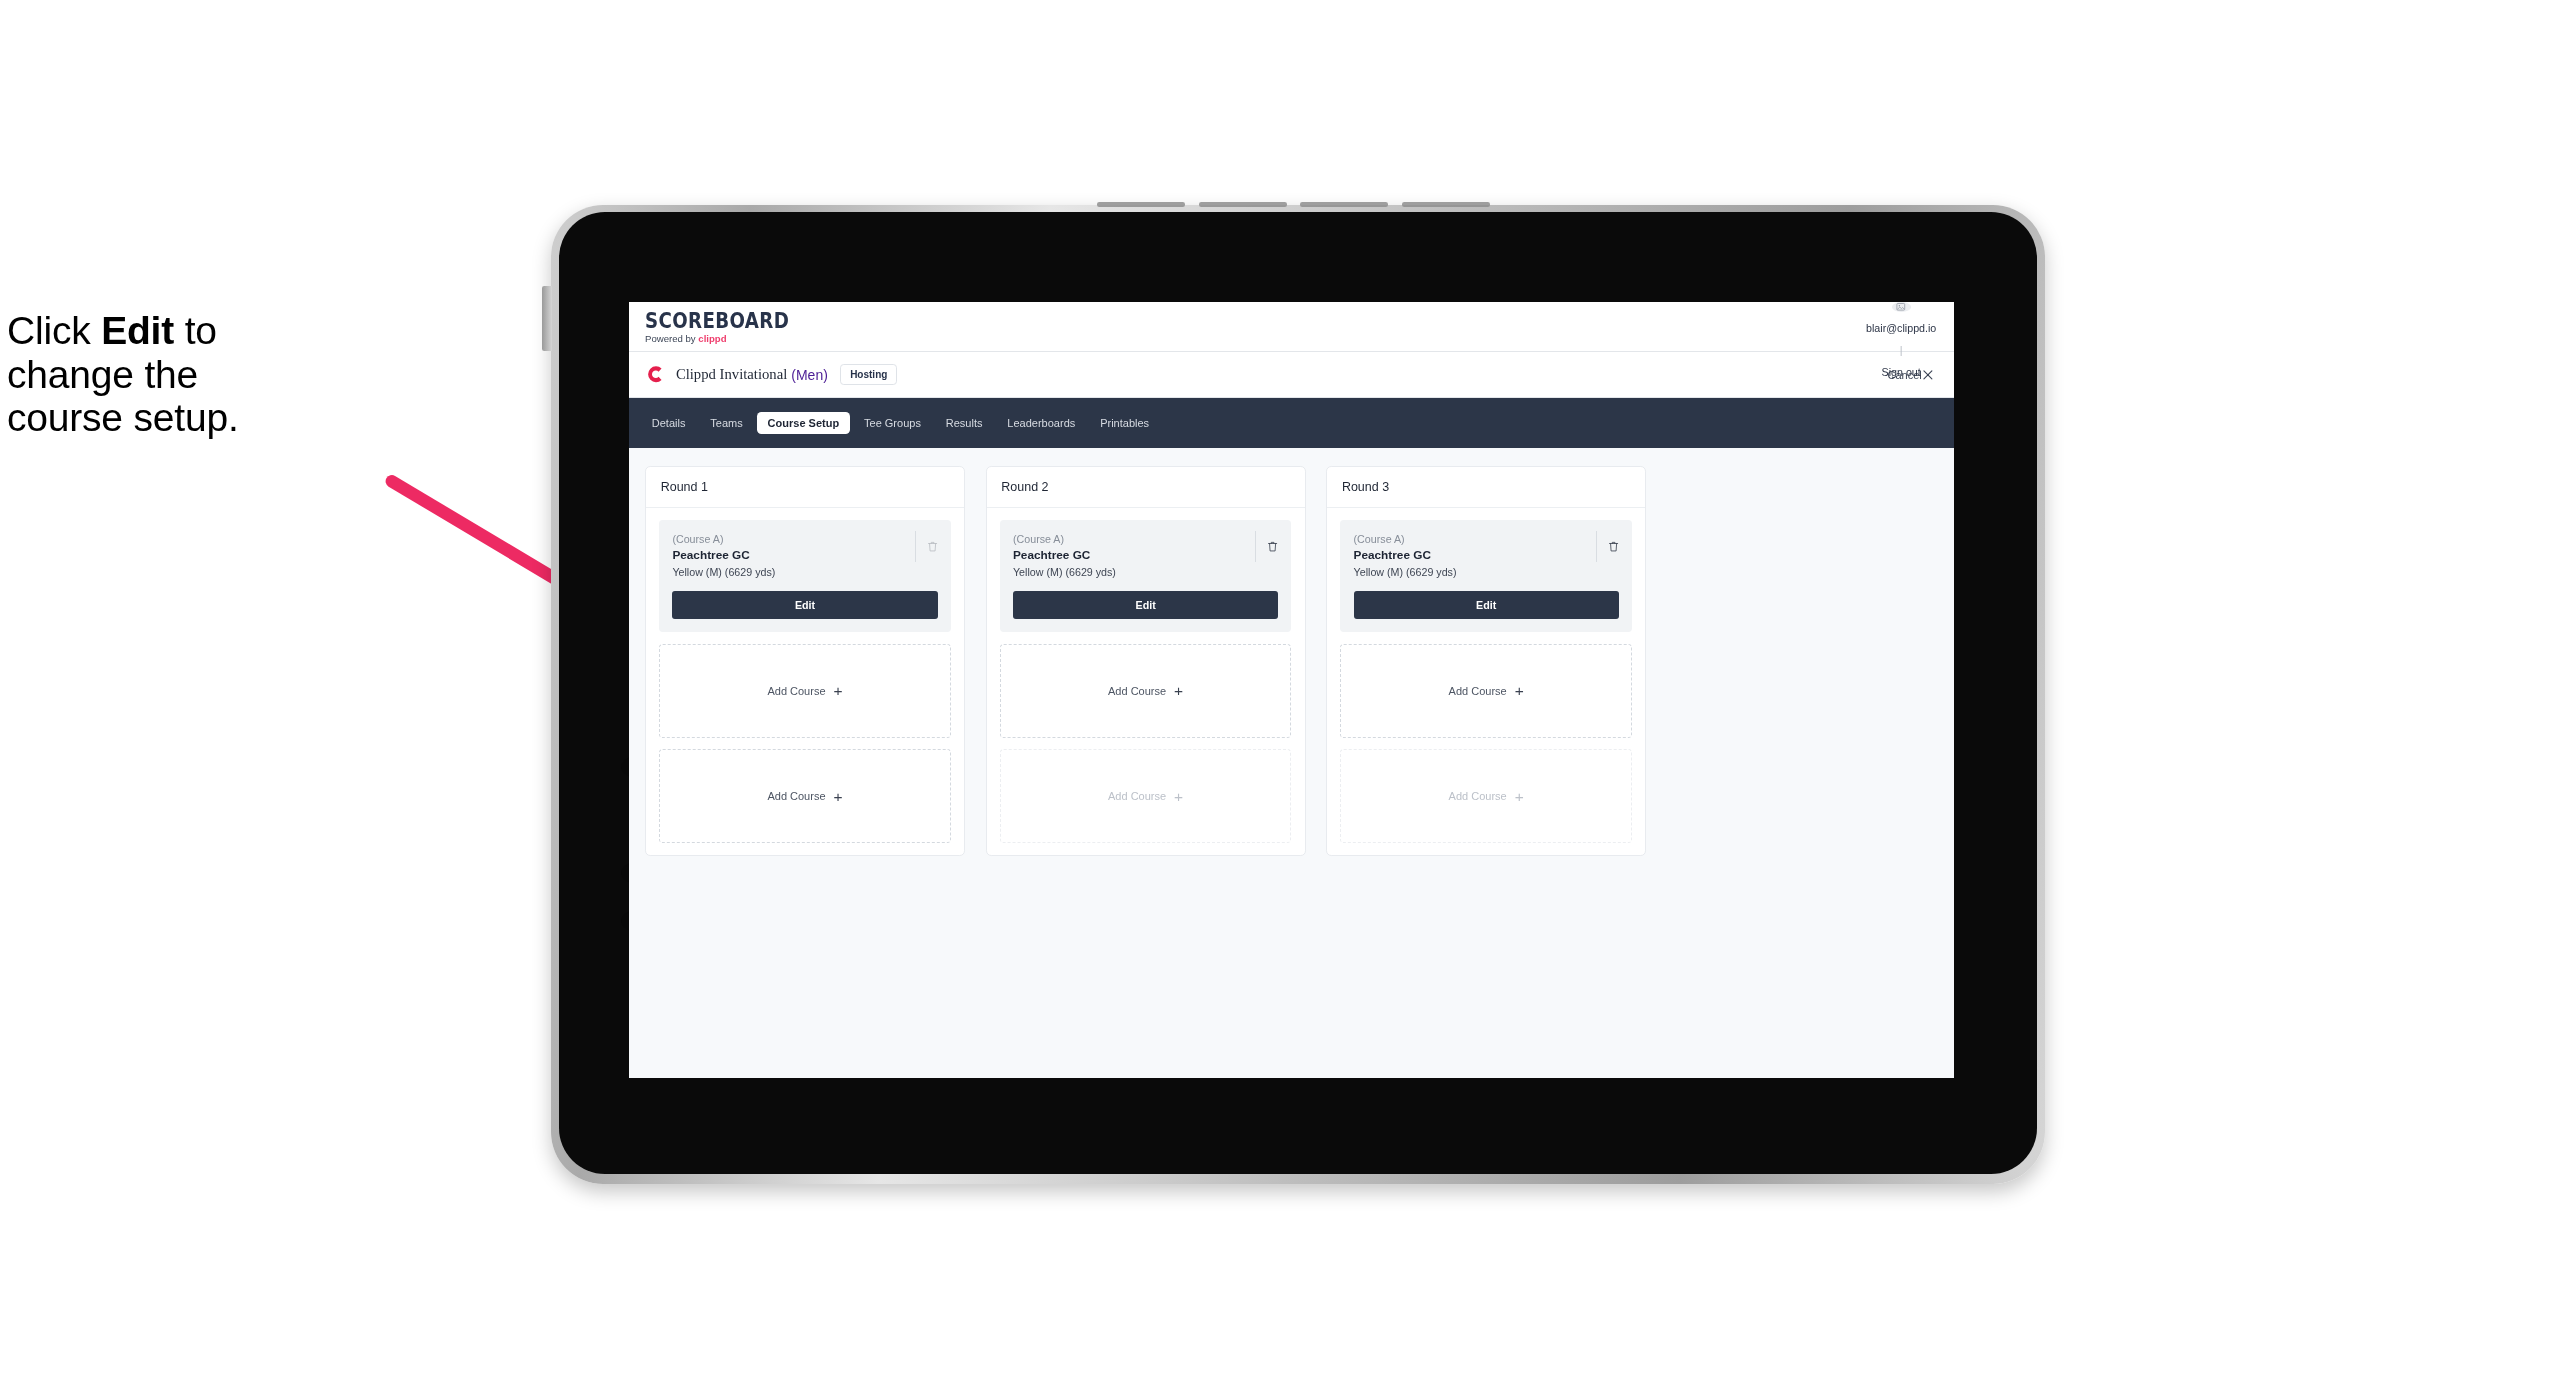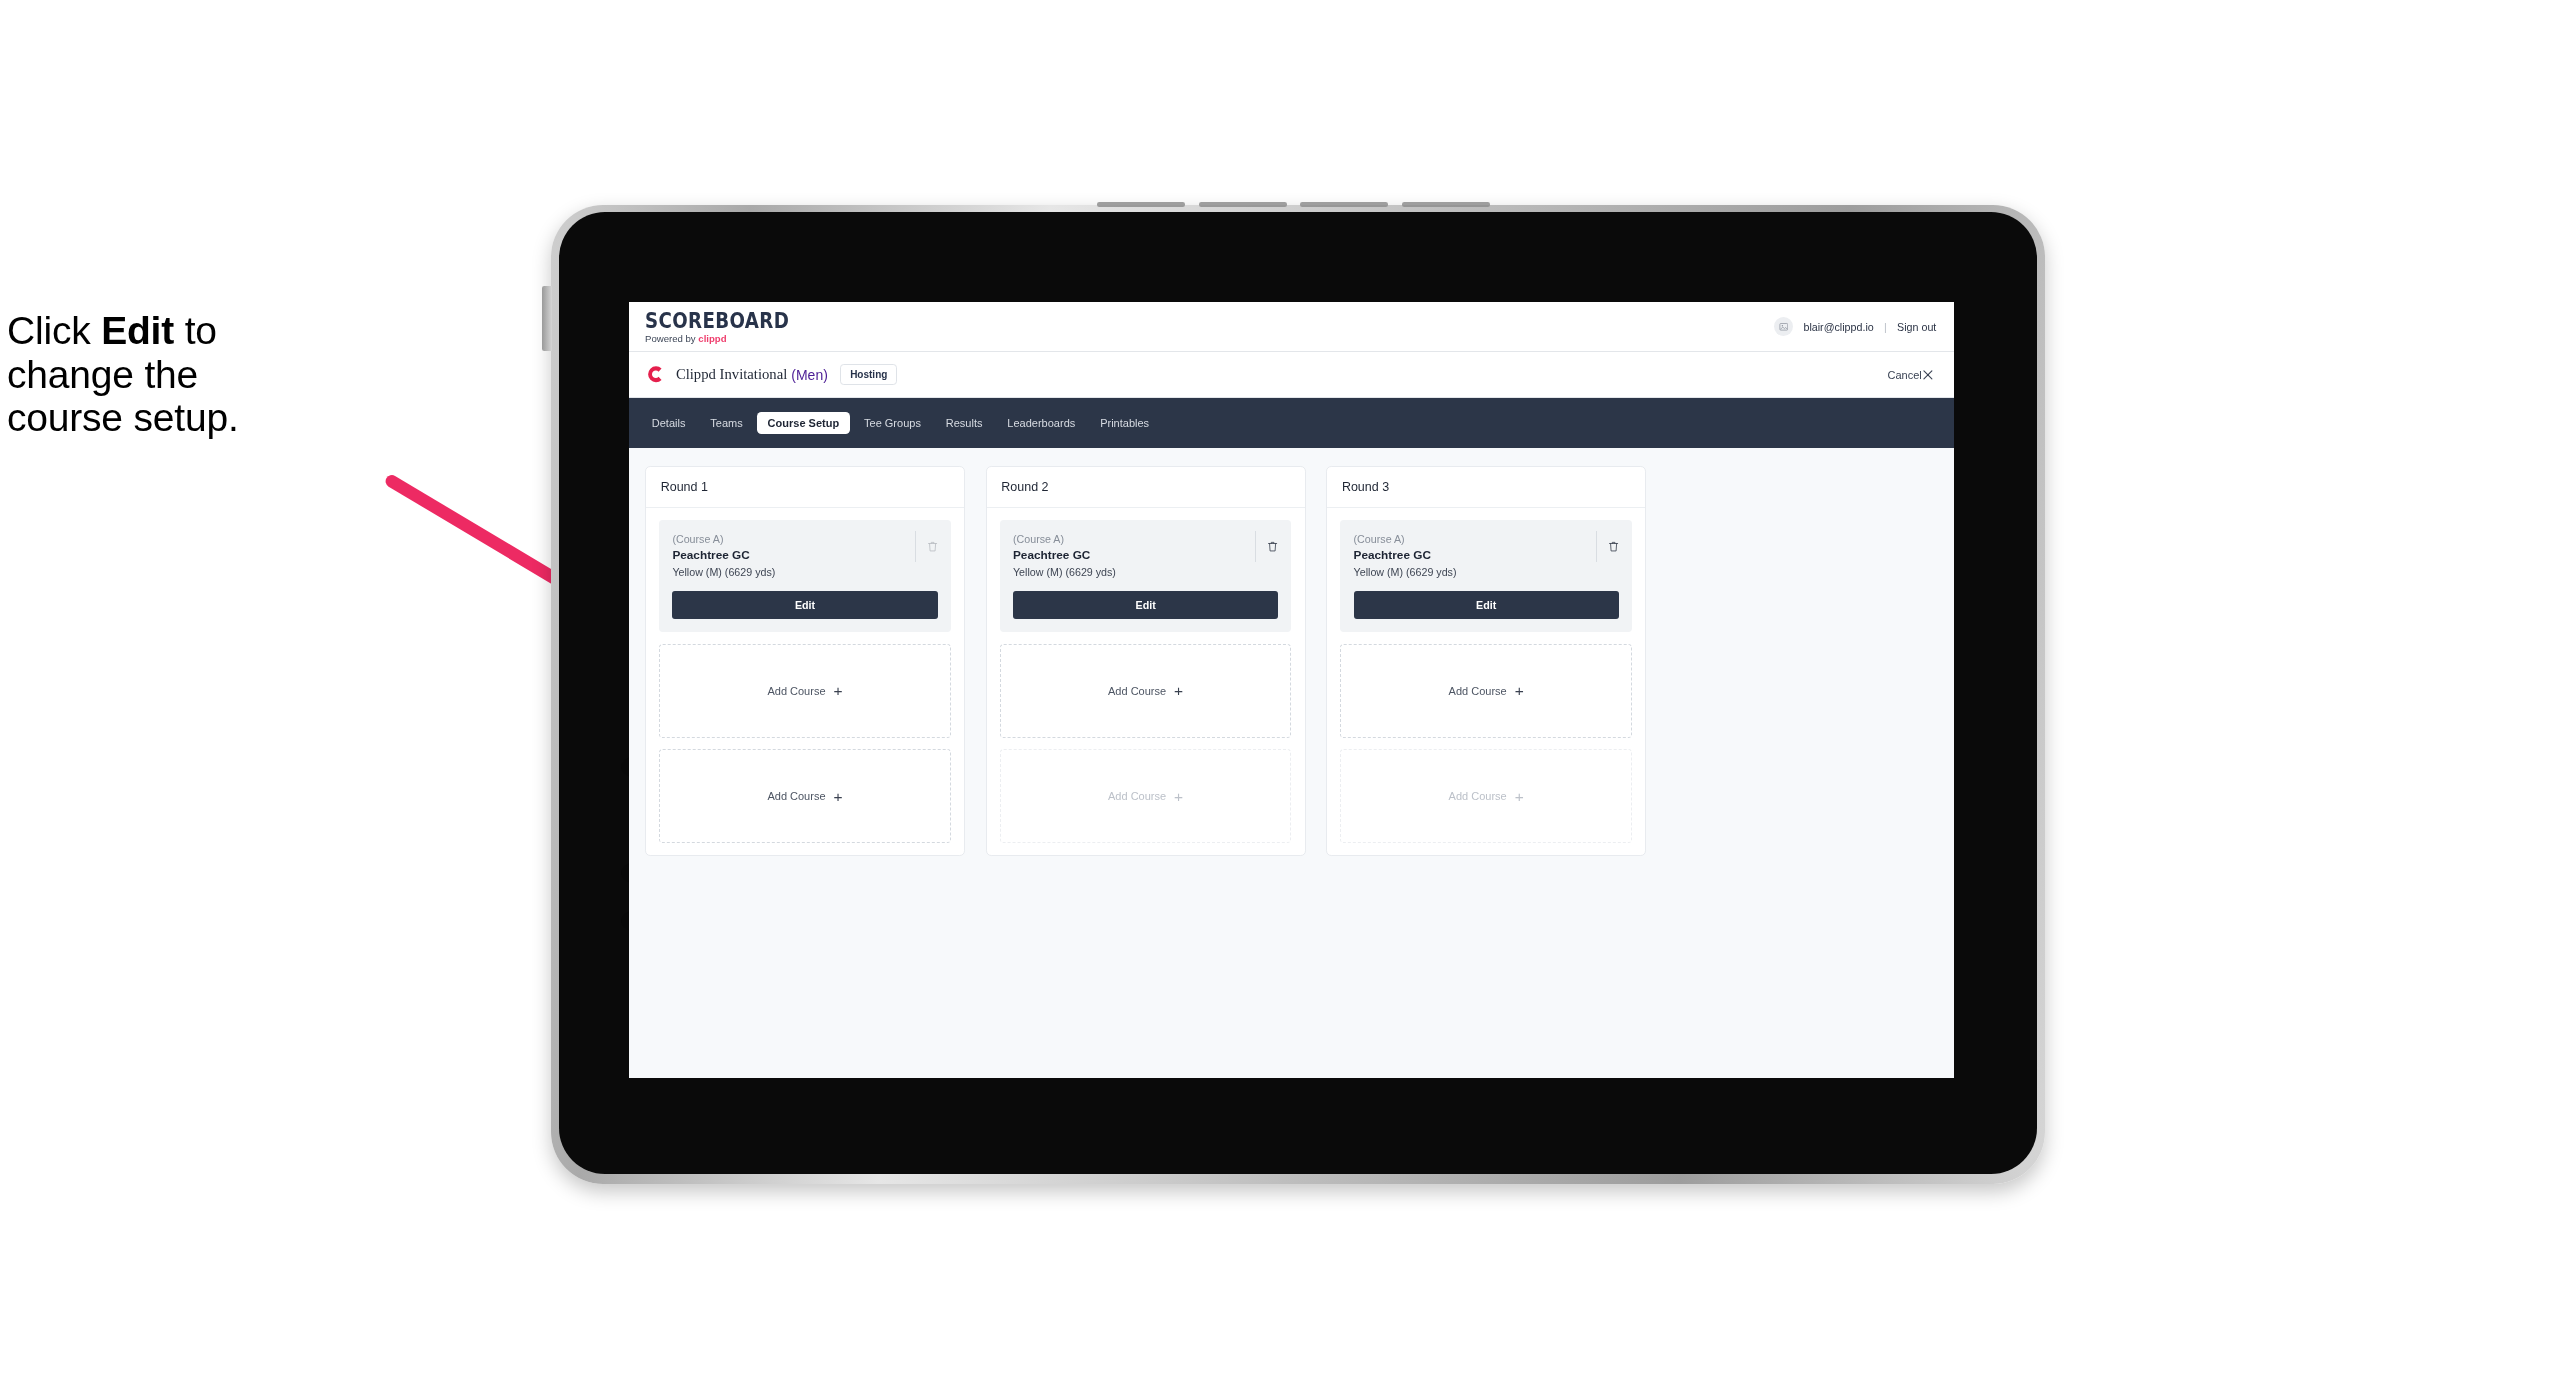--- a/index.html
+++ b/index.html
@@ -165,20 +165,21 @@
     background: #e8456b;
   }
   .topbar-right {
     margin-left: auto;
     display: flex;
     align-items: center;
     padding-right: 17.7px;
     gap: 10.3px;
     font-size: 10.7px;
     color: #2c3446;
+    flex-direction: column;
   }
   .avatar {
     width: 19px; height: 19px;
     border-radius: 50%;
     background: #eceef1;
     display: flex; align-items: center; justify-content: center;
     color: #8b919c;
     font-size: 8.8px;
   }
   .topbar-right .sep { color: #b9bec6; }

